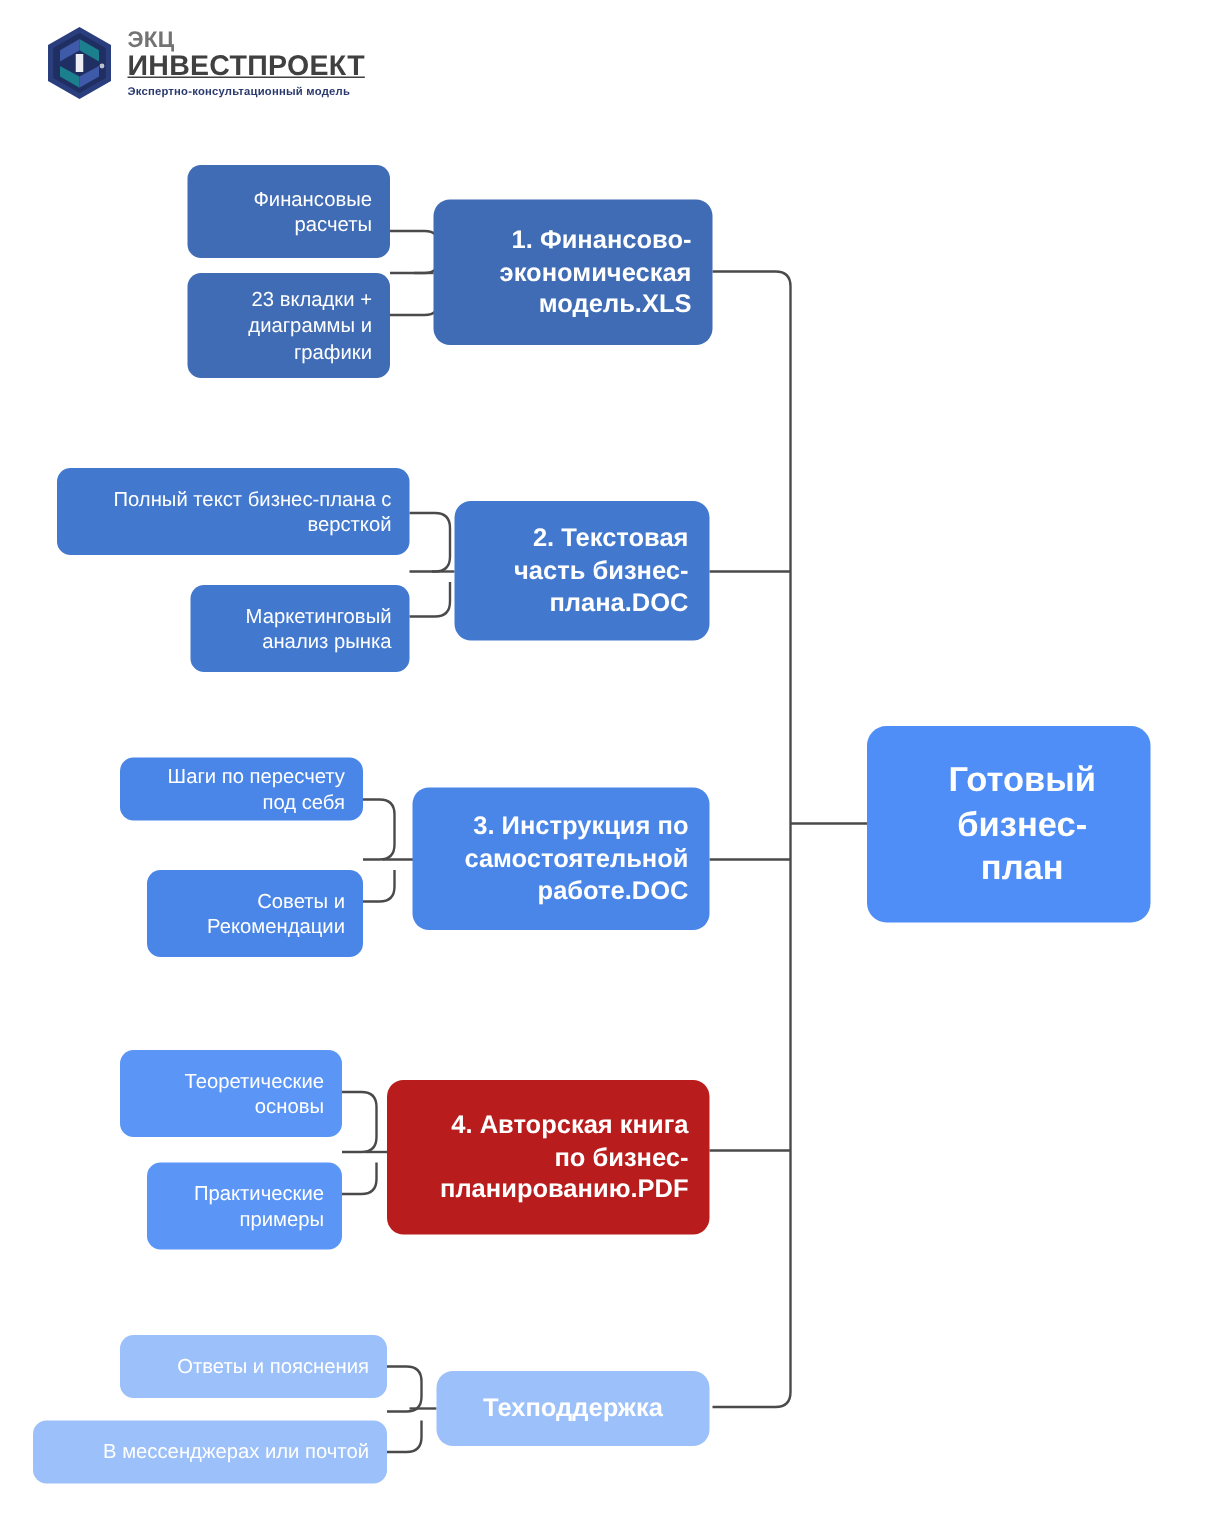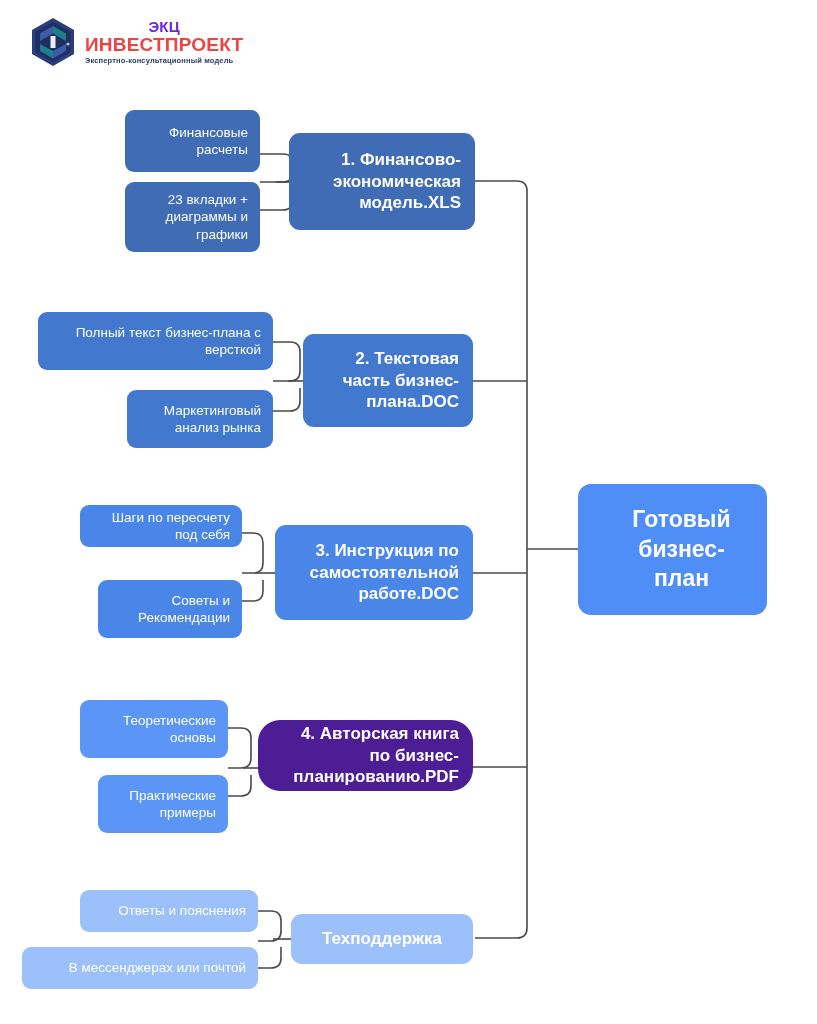--- a/index.html
+++ b/index.html
@@ -26,32 +26,32 @@
     top: 17px;
     display: flex;
     align-items: center;
     gap: 9px;
   }
   #logo-mark { width: 46px; height: 50px; display: block; }
   .logo-text { line-height: 1; }
   .logo-l1 {
     font-size: 15px;
     font-weight: bold;
-    color: #6d28d9;
+    color: #737373;
     letter-spacing: 0.2px;
     display: block;
-    text-align: center;
   }
   .logo-l2 {
     font-size: 19px;
     font-weight: bold;
-    color: #ef4444;
+    color: #404040;
     letter-spacing: 0.2px;
     display: block;
     margin-top: 1px;
+    text-decoration: underline;
   }
   .logo-l3 {
     font-size: 7.5px;
     font-weight: bold;
     color: #2a3a6e;
     letter-spacing: 0.15px;
     display: block;
     margin-top: 3px;
   }
 
@@ -206,21 +206,21 @@
   </div>
 
   <div class="node leaf" style="left:80px; top:700px; width:148px; height:58px; background:#5b96f7;">
     <span class="txt">Теоретические
 основы</span>
   </div>
   <div class="node leaf" style="left:98px; top:775px; width:130px; height:58px; background:#5b96f7;">
     <span class="txt">Практические
 примеры</span>
   </div>
-  <div class="node trunknode" style="left:258px; top:720px; width:215px; height:71px; background:#4c1d95;border-radius:22px;">
+  <div class="node trunknode" style="left:258px; top:720px; width:215px; height:103px; background:#b91c1c;">
     <span class="txt">4. Авторская книга
 по бизнес-
 планированию.PDF</span>
   </div>
 
   <div class="node leaf" style="left:80px; top:890px; width:178px; height:42px; background:#9cc0f9;">
     <span class="txt">Ответы и пояснения</span>
   </div>
   <div class="node leaf" style="left:22px; top:947px; width:236px; height:42px; background:#9cc0f9;padding-left:23px;">
     <span class="txt">В мессенджерах или почтой</span>

